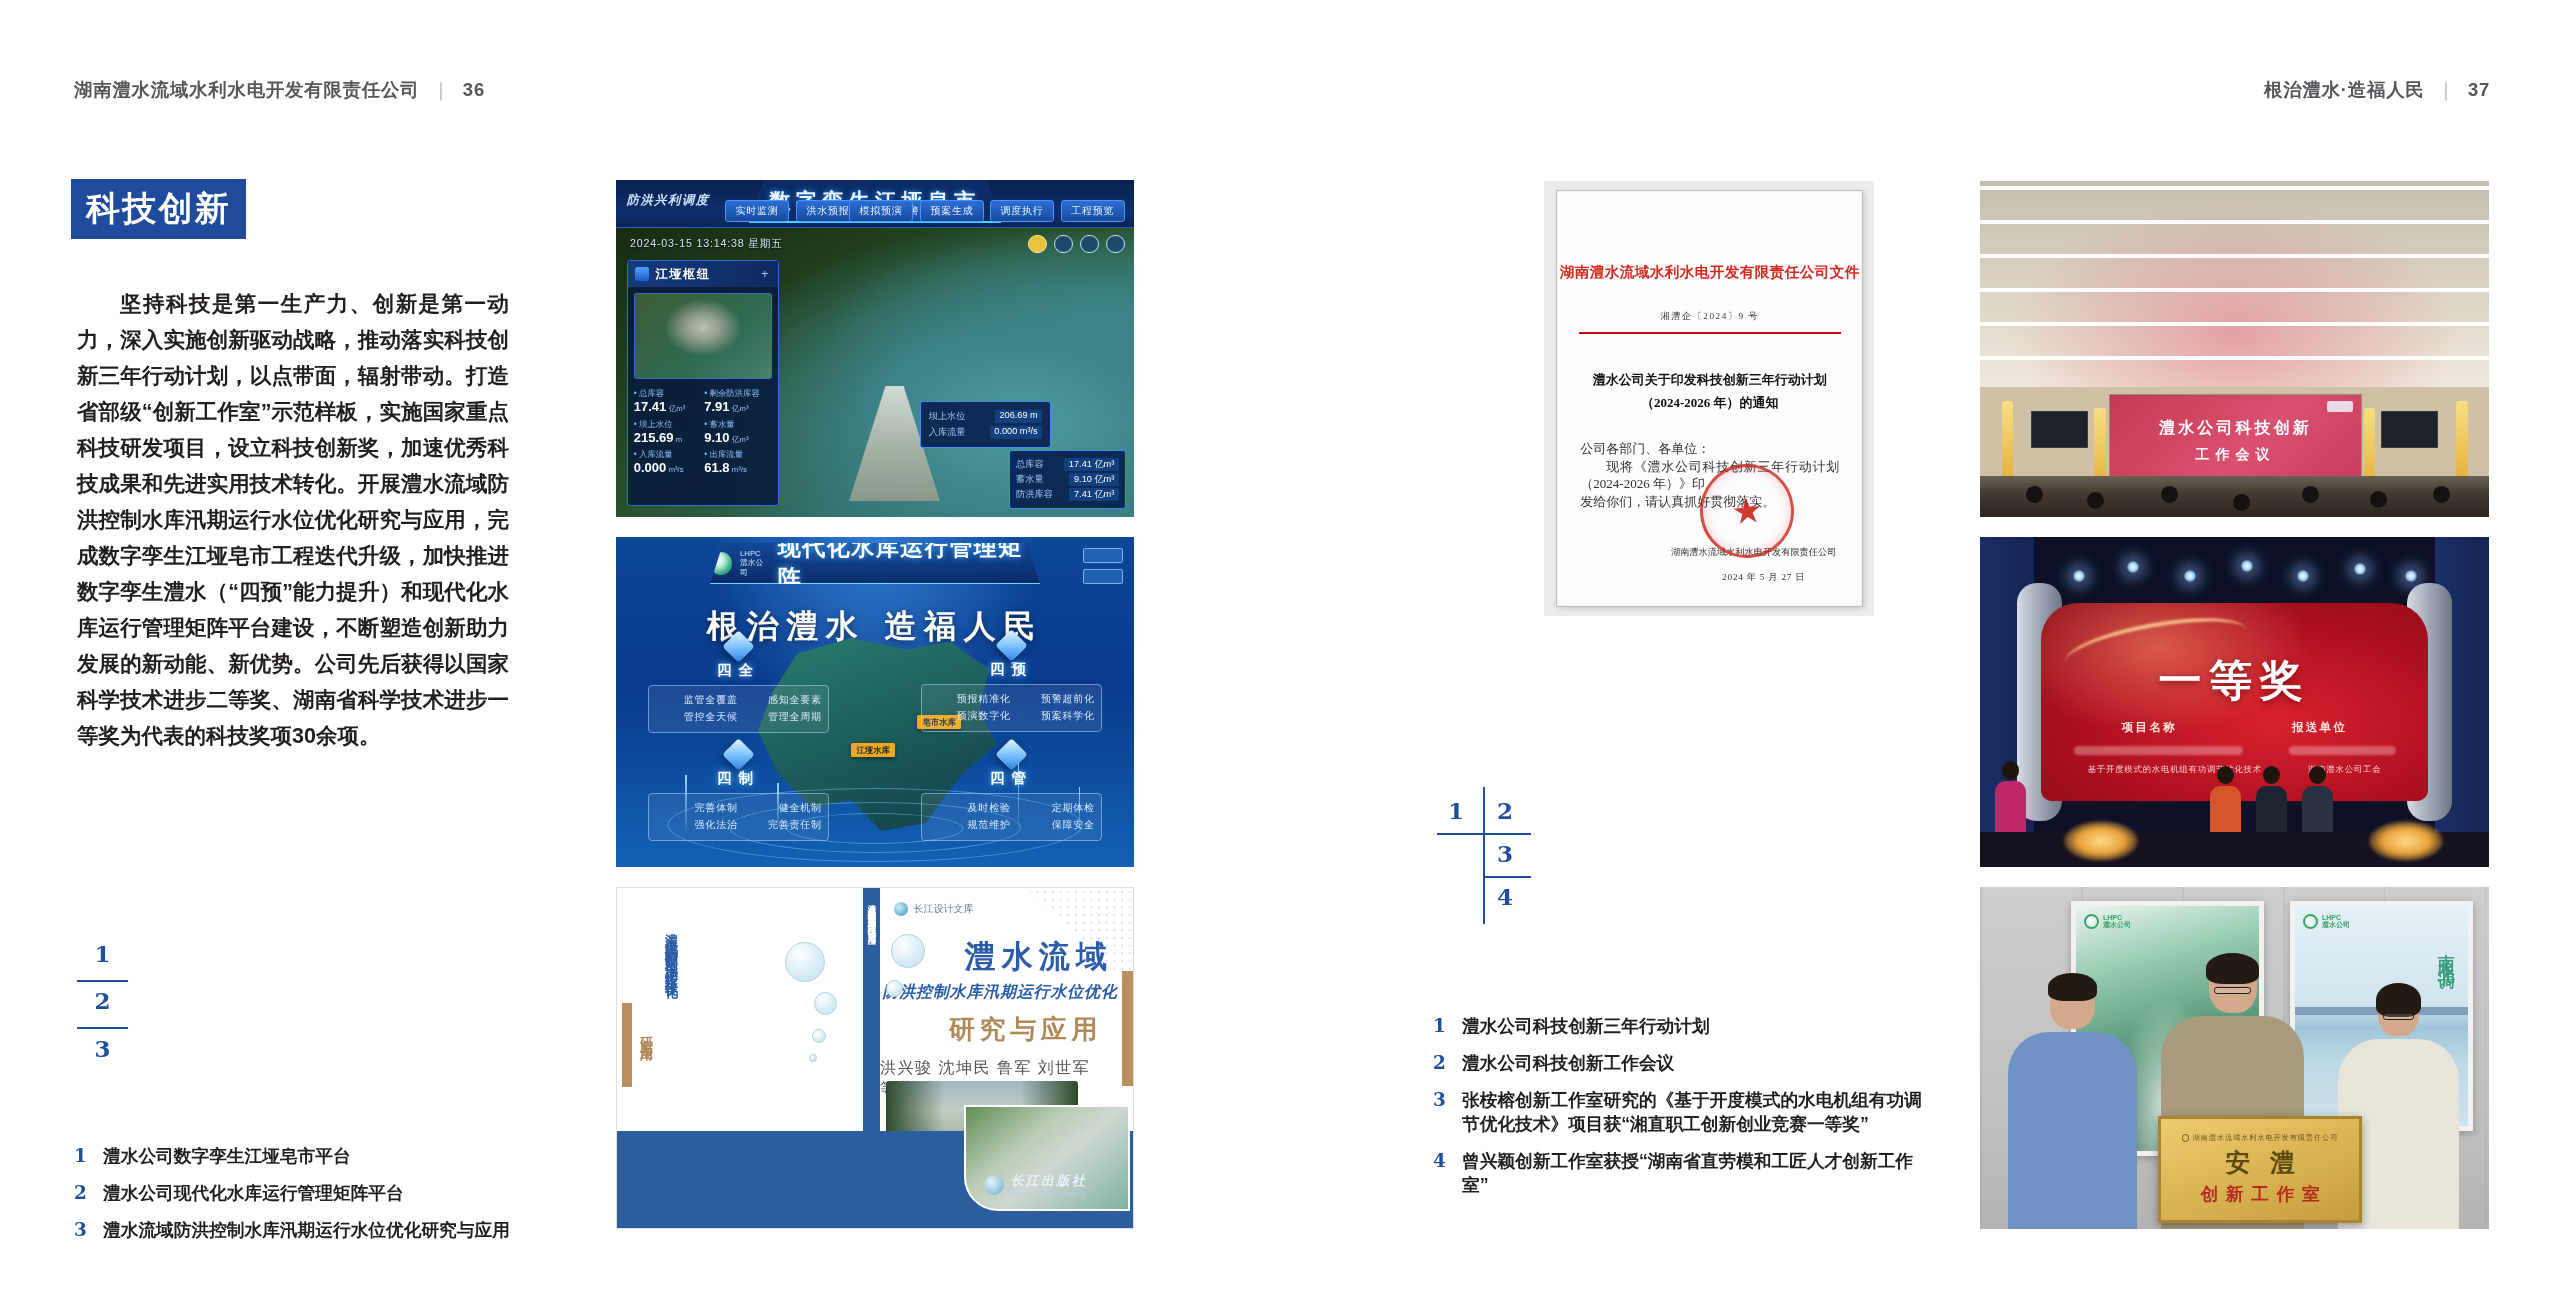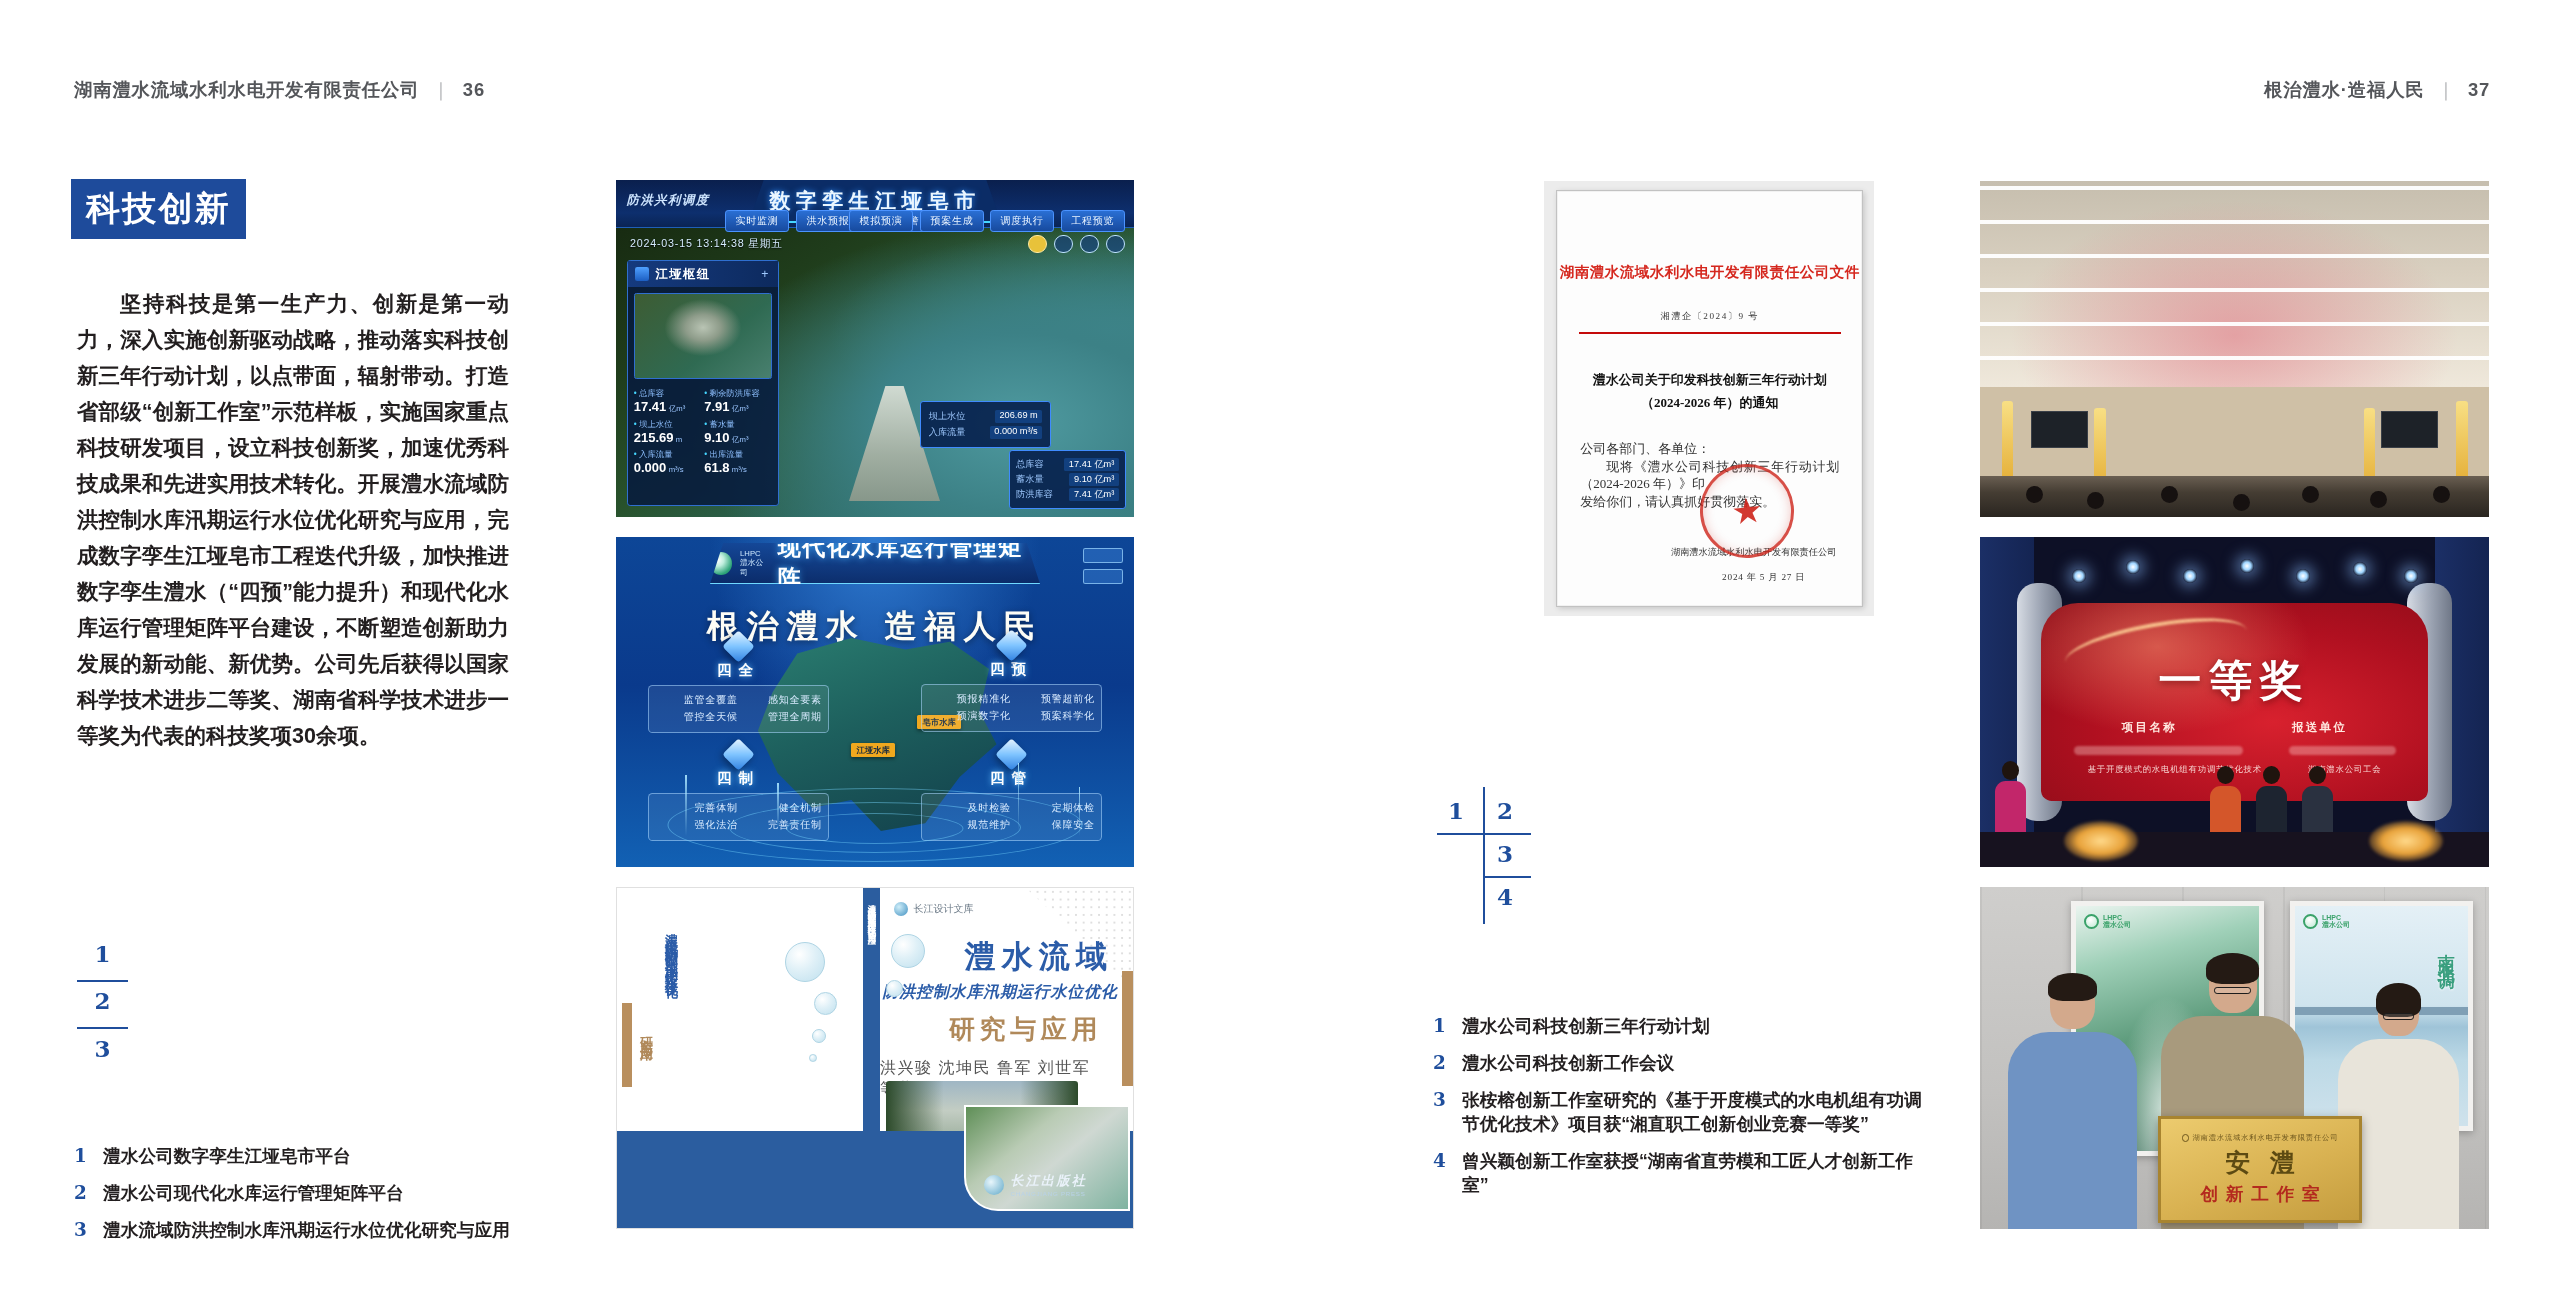--- a/index.html
+++ b/index.html
@@ -40,21 +40,21 @@
           radial-gradient(ellipse at 78% 72%, #4f9aa0 0%, #3c8186 26%, rgba(60,129,134,0) 58%),
           radial-gradient(ellipse at 95% 45%, #3f8a8e 0%, rgba(63,138,142,0) 40%),
           linear-gradient(150deg, #15250e 0%, #1f3c1b 30%, #28522c 52%, #2c665c 72%, #357a76 100%); }
   .dt-bar { position:absolute; left:0; top:0; right:0; height:48px;
             background:linear-gradient(180deg,#0a1f4d,#0d2f6e 70%,#0a2454); border-bottom:1.5px solid #1f5fb8; }
   .dt-title-plate { position:absolute; left:50%; top:0; transform:translateX(-50%); width:253px; height:43px;
             background:#0b2c66; clip-path:polygon(6% 0,94% 0,100% 100%,0 100%);
             display:flex; align-items:center; justify-content:center; border-bottom:2.3px solid #45d6ff; }
   .dt-title { color:#eaf6ff; font-size:21px; font-weight:bold; letter-spacing:5.4px; text-shadow:0 0 6.1px #2e8fff; }
   .dt-corner { position:absolute; left:10.7px; top:12.3px; color:#cfe6ff; font-size:12.3px; font-weight:bold; font-style:italic; letter-spacing:1.5px; }
-  .dt-tab { position:absolute; top:30px; width:64px; height:21.5px; border-radius:3.1px;
+  .dt-tab { position:absolute; top:20px; width:64px; height:21.5px; border-radius:3.1px;
             background:linear-gradient(180deg,#2a6fd4,#174a9e); border:0.8px solid #4b93ff;
             color:#eaf4ff; font-size:10px; display:flex; align-items:center; justify-content:center; letter-spacing:0.8px; }
   .dt-time { position:absolute; left:14px; top:57px; color:#d5ecff; font-size:10.7px; letter-spacing:0.8px; text-shadow:0 0.8px 1.5px #000; }
   .dt-icons { position:absolute; right:9.2px; top:55px; display:flex; gap:7.7px; }
   .dt-ico { width:18.4px; height:18.4px; border-radius:50%; border:1.5px solid #bfe3ff; background:rgba(20,60,130,.6); }
   .dt-ico.on { background:#e8c23a; border-color:#ffe9a0; }
   .dt-panel { position:absolute; left:10.7px; top:80px; width:152px; height:246px;
               background:rgba(7,26,62,.88); border:0.8px solid #2f6fd0; border-radius:3.1px; }
   .dt-panel-h { height:26px; background:linear-gradient(90deg,#153a7e,#0d2a5e); display:flex; align-items:center;
                 padding:0 7.7px; gap:6.1px; color:#fff; font-size:12.3px; font-weight:bold; letter-spacing:1.5px; }
@@ -542,20 +542,25 @@
   <div class="fig mt">
     <div class="mt-ceil"></div>
     <div class="mt-strips"></div>
     <div class="mt-wall"></div>
     <div class="mt-tv" style="left:51px;"></div>
     <div class="mt-tv" style="right:51px;"></div>
     <div class="mt-lamp" style="left:21.5px; top:220px;"></div>
     <div class="mt-lamp" style="left:114px; top:227px;"></div>
     <div class="mt-lamp" style="right:114px; top:227px;"></div>
     <div class="mt-lamp" style="right:21.5px; top:220px;"></div>
+    <div class="mt-screen">
+      <div class="mt-logo-dot"></div>
+      <div class="l1">澧水公司科技创新</div>
+      <div class="l2">工作会议</div>
+    </div>
     <div class="mt-aud">
       <div class="mt-head" style="left:46px;"></div>
       <div class="mt-head" style="left:107px; bottom:7.7px;"></div>
       <div class="mt-head" style="left:181px;"></div>
       <div class="mt-head" style="left:253px; bottom:6.1px;"></div>
       <div class="mt-head" style="left:322px;"></div>
       <div class="mt-head" style="left:390px; bottom:9.2px;"></div>
       <div class="mt-head" style="left:453px;"></div>
     </div>
   </div>

